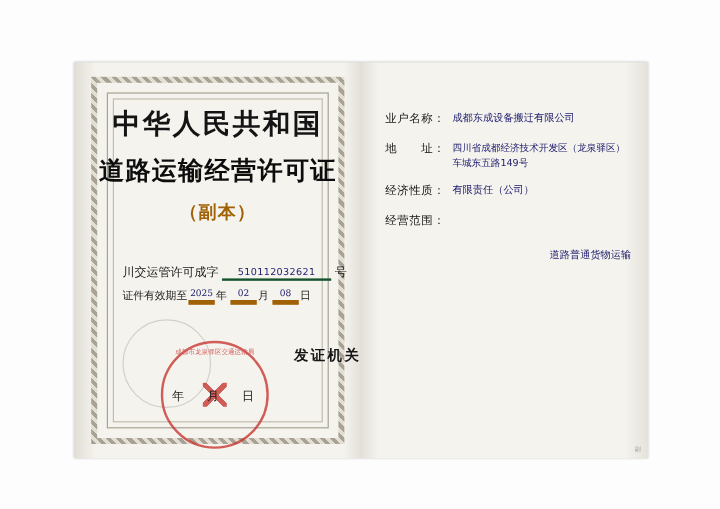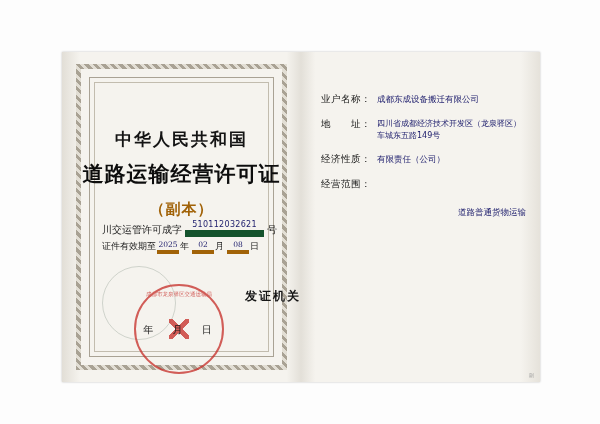--- a/index.html
+++ b/index.html
@@ -67,25 +67,24 @@
   }
 
   .title-block {
     position: absolute;
     left: 0; right: 0;
     top: 36px;
     text-align: center;
   }
   .title-1 {
     font-family: "DejaVu Serif", serif;
-    font-size: 17px;
+    font-size: 23px;
     font-weight: bold;
     letter-spacing: 2px;
     color: #141414;
-    margin-top: 40px;
   }
   .title-2 {
     margin-top: 9px;
     font-family: "DejaVu Serif", serif;
     font-size: 21px;
     font-weight: bold;
     letter-spacing: 1px;
     color: #0d0d0d;
   }
   .title-3 {
@@ -94,32 +93,32 @@
     font-size: 15px;
     font-weight: bold;
     letter-spacing: 1px;
     color: #a16207;
   }
 
   
   .num-line {
     position: absolute;
     left: 40px;
-    right: 24px;
+    right: 12px;
     top: 168px;
     font-size: 9.5px;
     color: #1a1a1a;
     display: flex;
     align-items: flex-end;
   }
   .num-label { font-family: "DejaVu Serif", serif; font-size: 10px; white-space: nowrap;}
   .num-value {
     flex: 1;
     margin: 0 3px;
-    border-bottom: 7px solid #14532d;
+    border-bottom: 2px solid #14532d;
     text-align: center;
     font-size: 8px;
     color: #1b1b6b;
     padding-bottom: 1px;
     letter-spacing: 0.3px;
   }
   .num-suffix { font-family: "DejaVu Serif", serif; font-size: 10px; }
 
   .valid-line {
     position: absolute;

